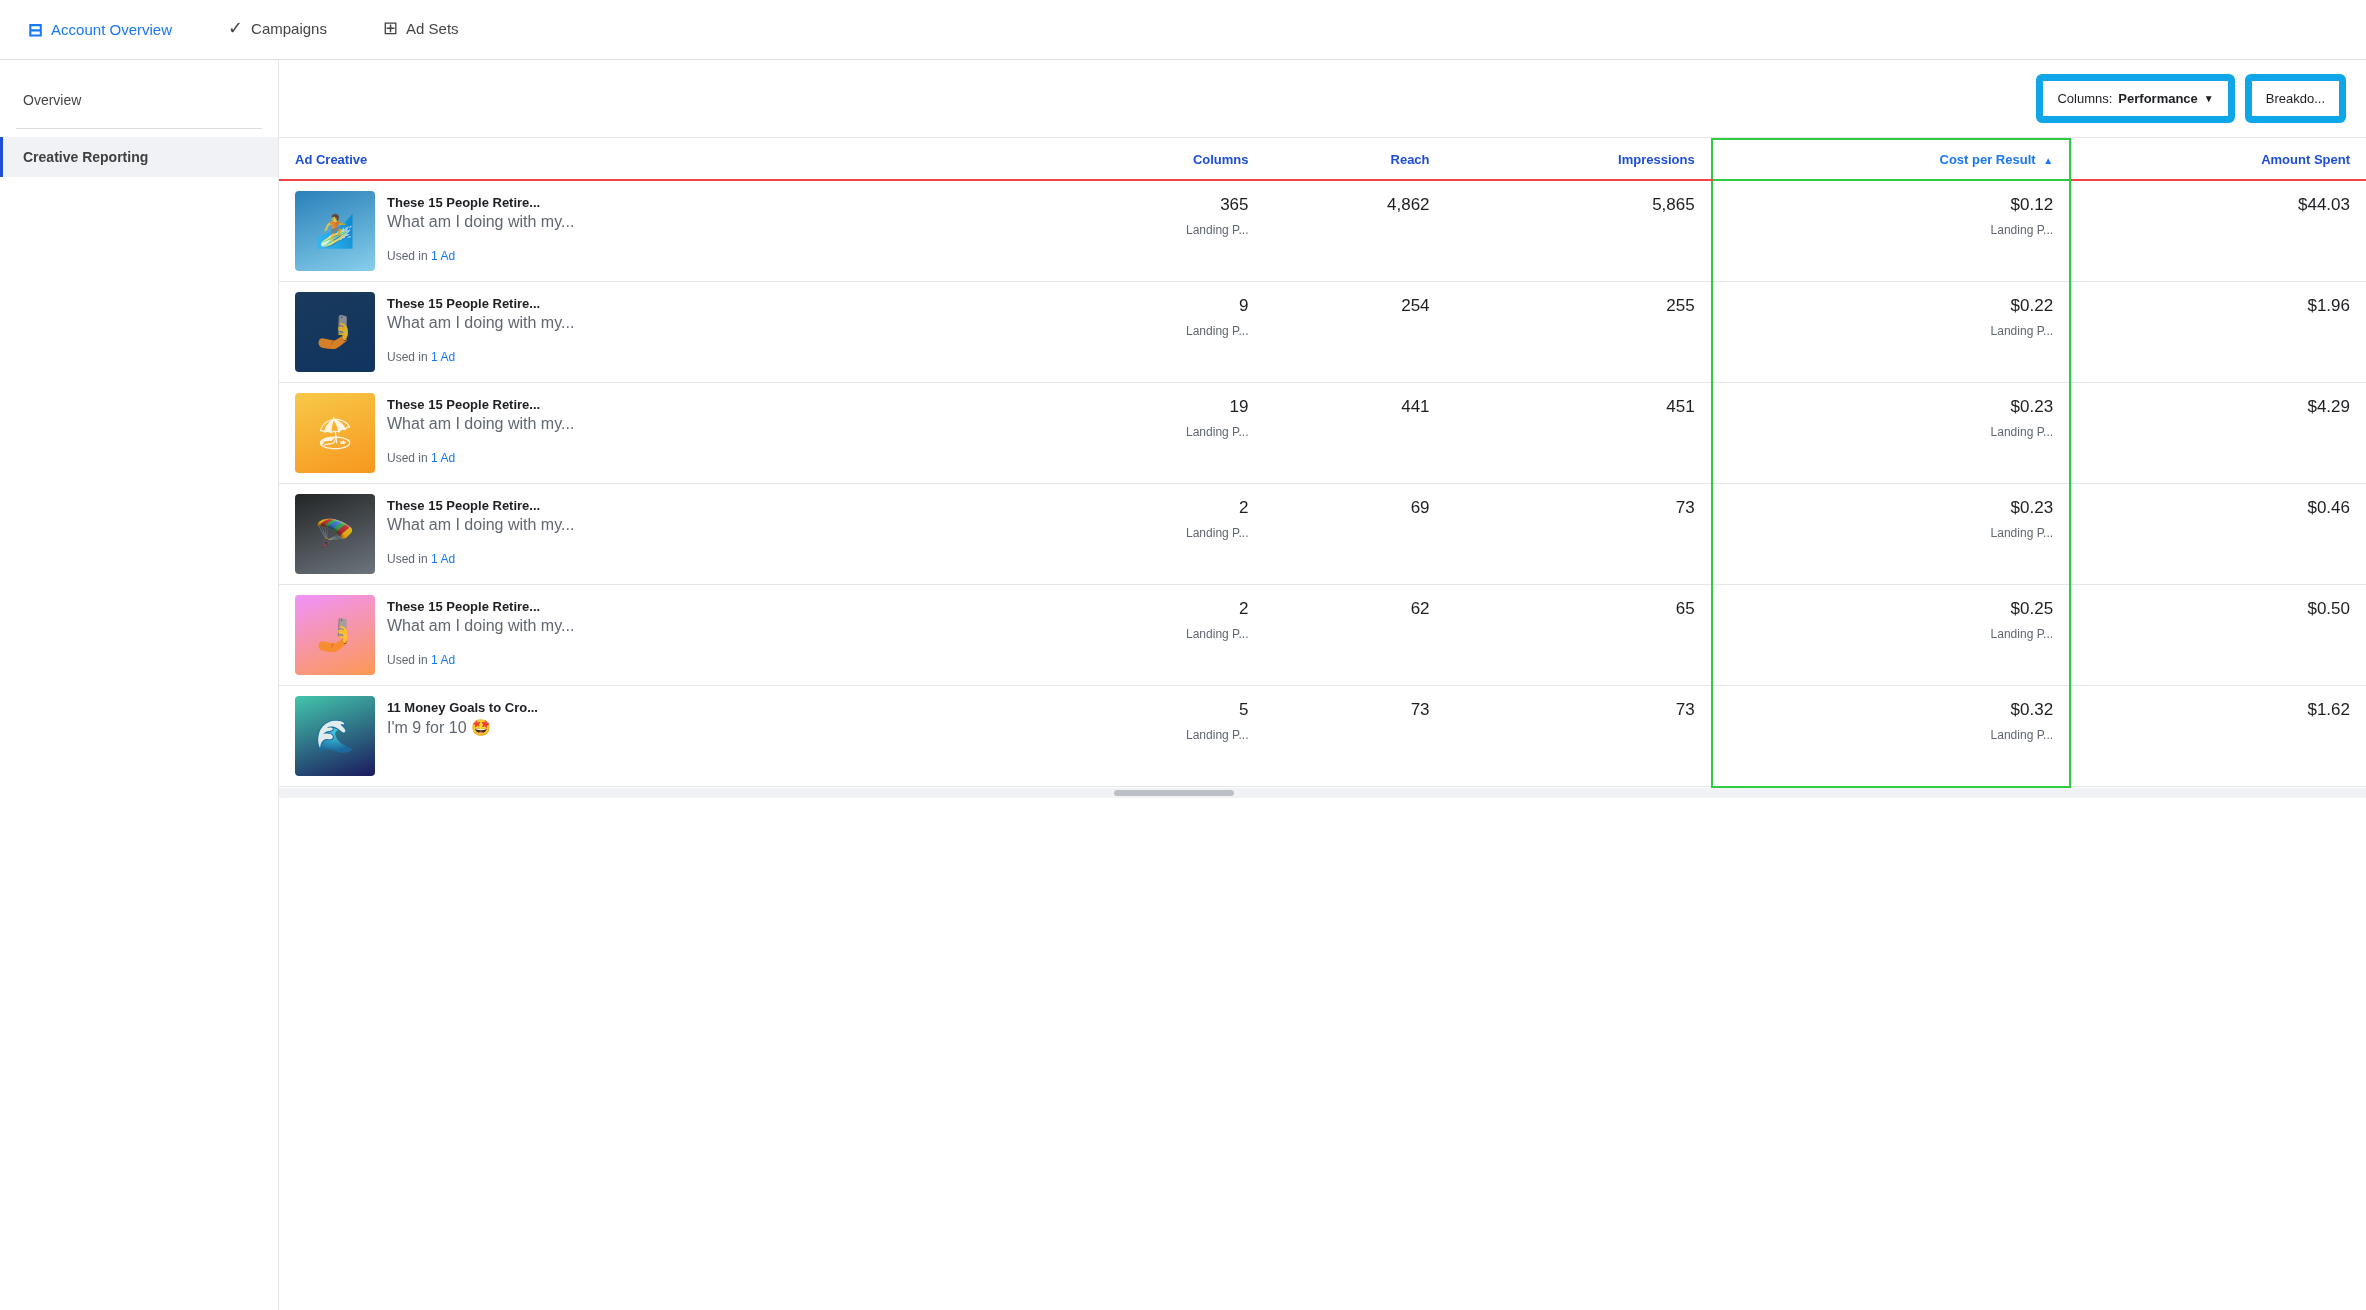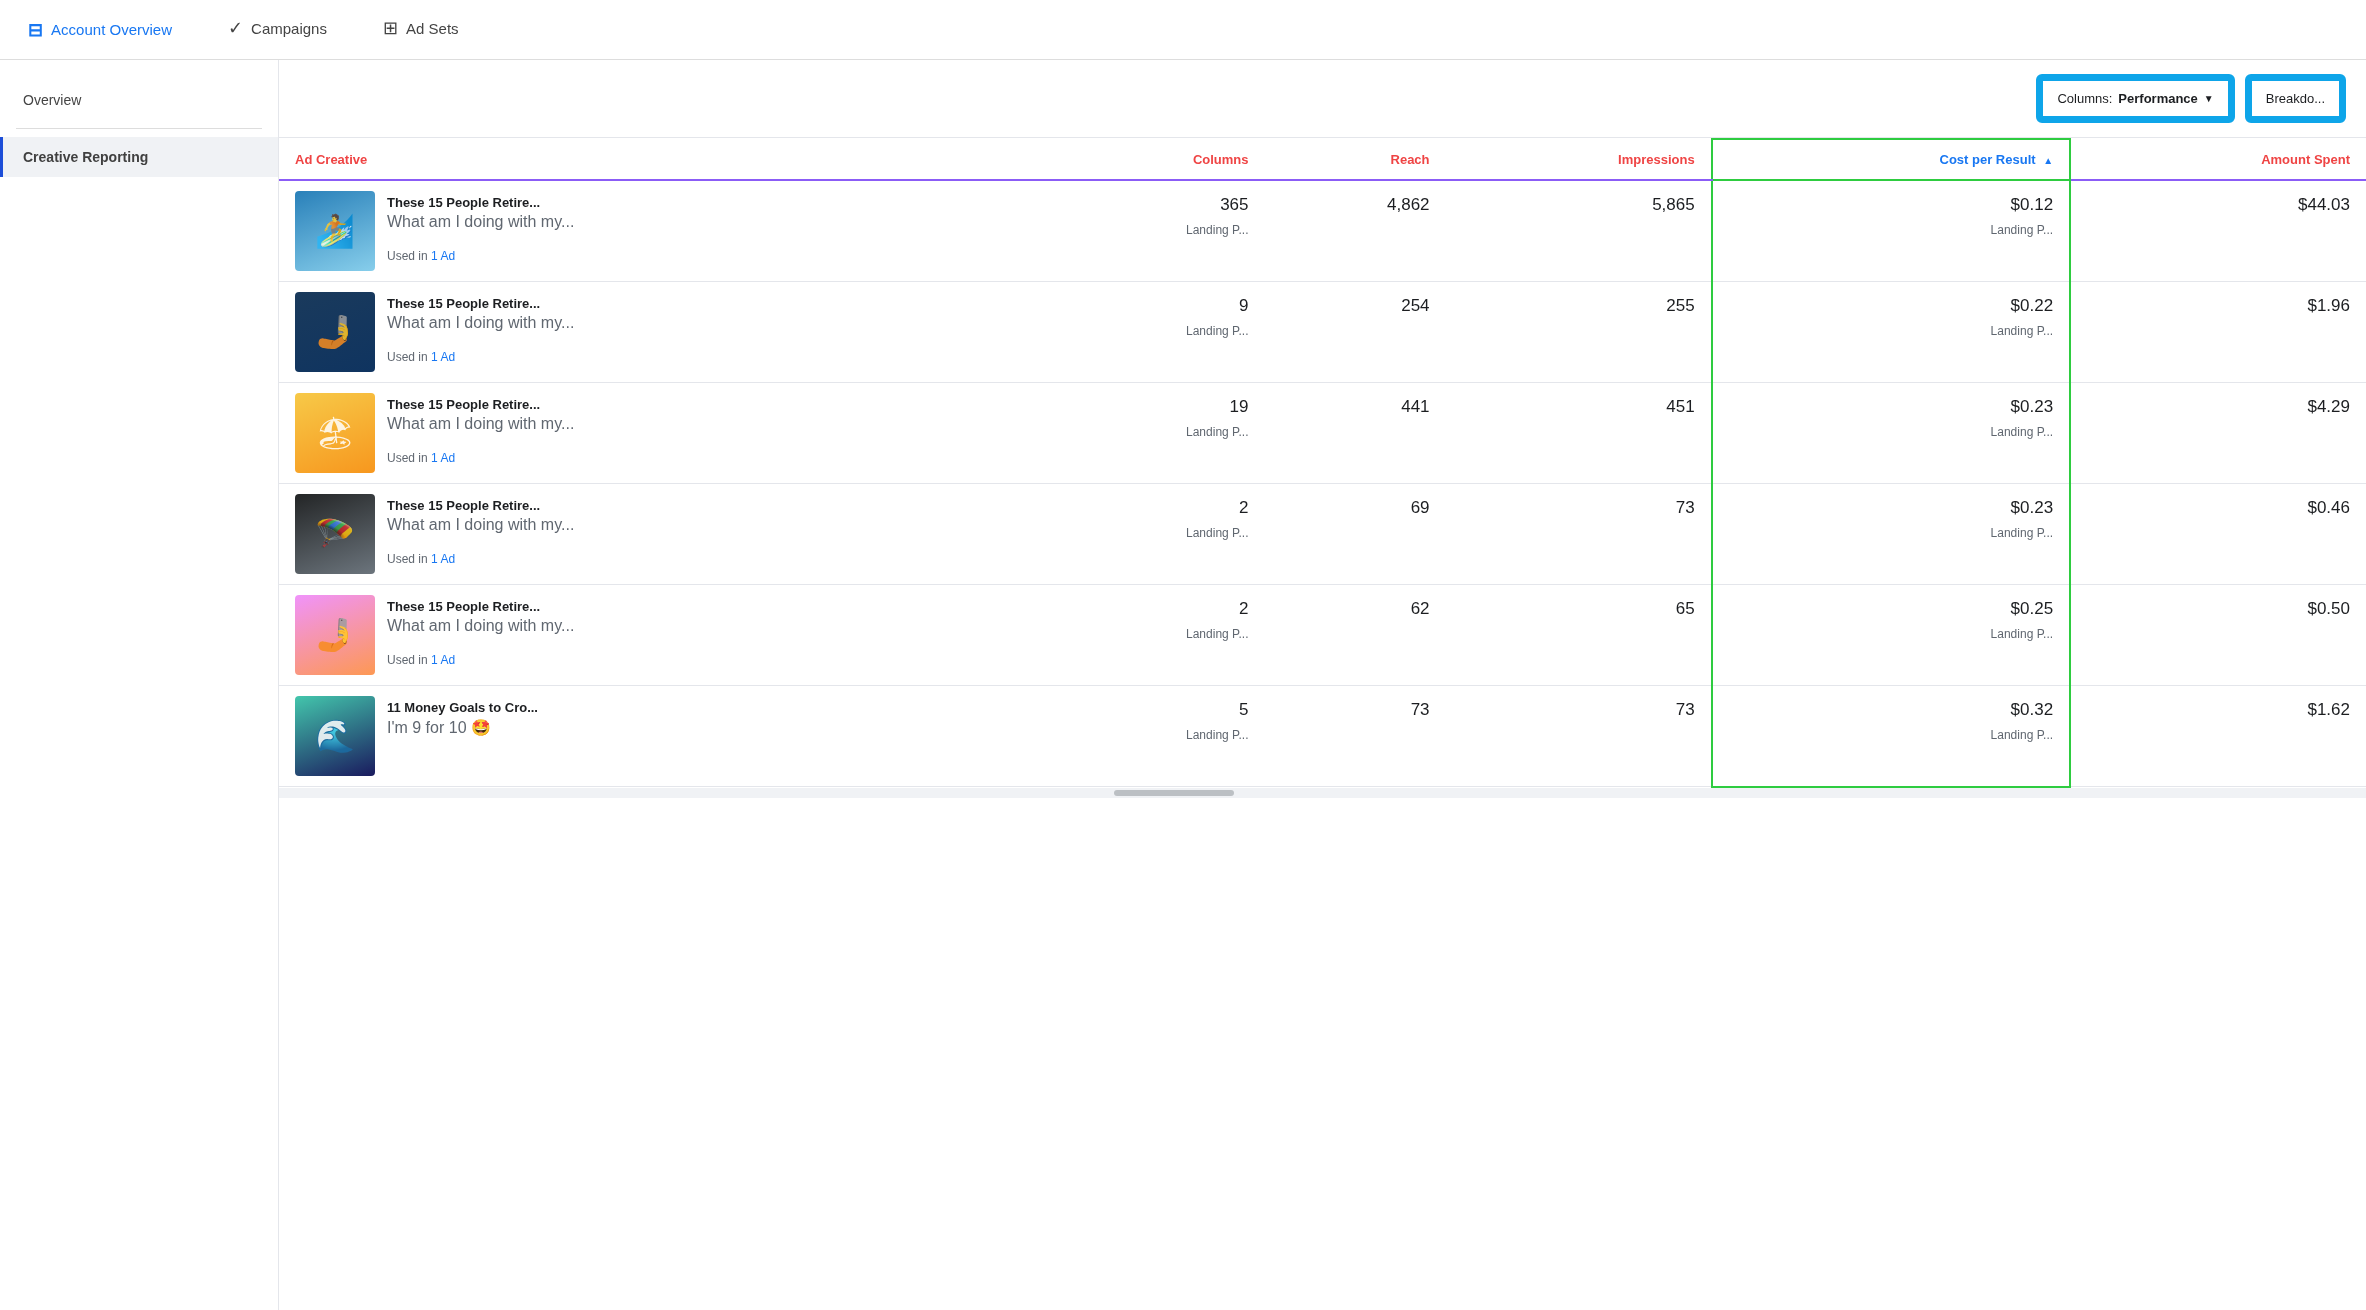--- a/index.html
+++ b/index.html
@@ -27,21 +27,21 @@
     
     .content-area { flex: 1; overflow: auto; background: #fff; }
 
     
     .toolbar { display: flex; justify-content: flex-end; align-items: center; padding: 14px 20px; border-bottom: 1px solid #e4e6eb; gap: 10px; background: #fff; }
     .toolbar-btn { display: flex; align-items: center; gap: 6px; padding: 10px 14px; border: 7px solid #0ea5e9; border-radius: 6px; background: #fff; font-size: 13px; cursor: pointer; color: #1c1e21; }
     .toolbar-btn .btn-icon { font-size: 10px; }
 
     
     .data-table { width: 100%; border-collapse: collapse; }
-    .data-table th { padding: 12px 16px; text-align: right; font-size: 13px; font-weight: 600; color: #ef4444; border-bottom: 2px solid #8b5cf6; white-space: nowrap; background: #fff; }
+    .data-table th { padding: 12px 16px; text-align: right; font-size: 13px; font-weight: 600; color: #1d4ed8; border-bottom: 2px solid #ef4444; white-space: nowrap; background: #fff; }
     .data-table th.col-creative { text-align: left; }
     .data-table th.col-cost { color: #1877f2; border: 2px solid #2ecc40; border-bottom: 2px solid #2ecc40; background: #fff; }
     .data-table td { padding: 0; border-bottom: 1px solid #e4e6eb; vertical-align: top; }
     .data-table td.col-cost-cell { border-left: 2px solid #2ecc40; border-right: 2px solid #2ecc40; }
     .data-table tr:last-child td.col-cost-cell { border-bottom: 2px solid #2ecc40; }
     .data-table tr:last-child td { border-bottom: 1px solid #e4e6eb; }
 
     .cell-inner { padding: 14px 16px; }
     .cell-right { text-align: right; }
 

